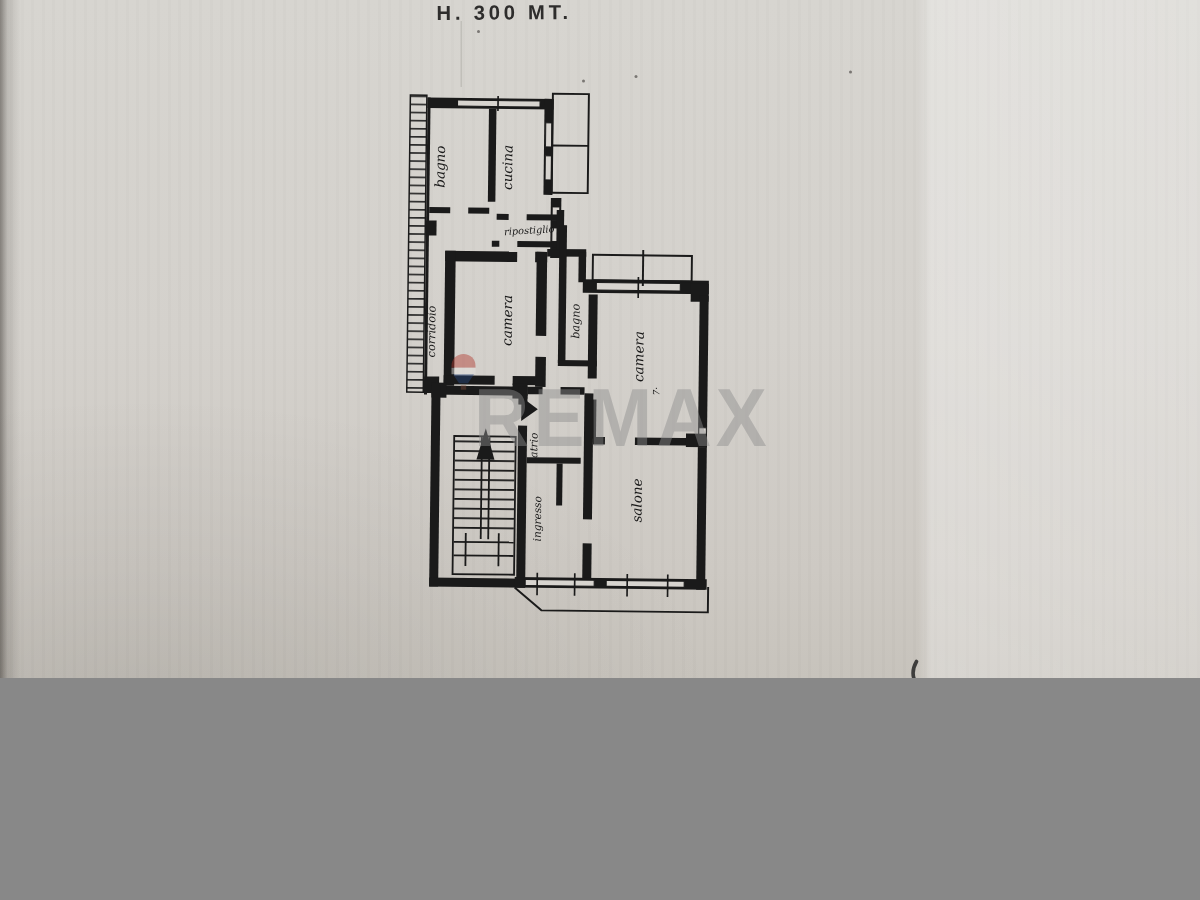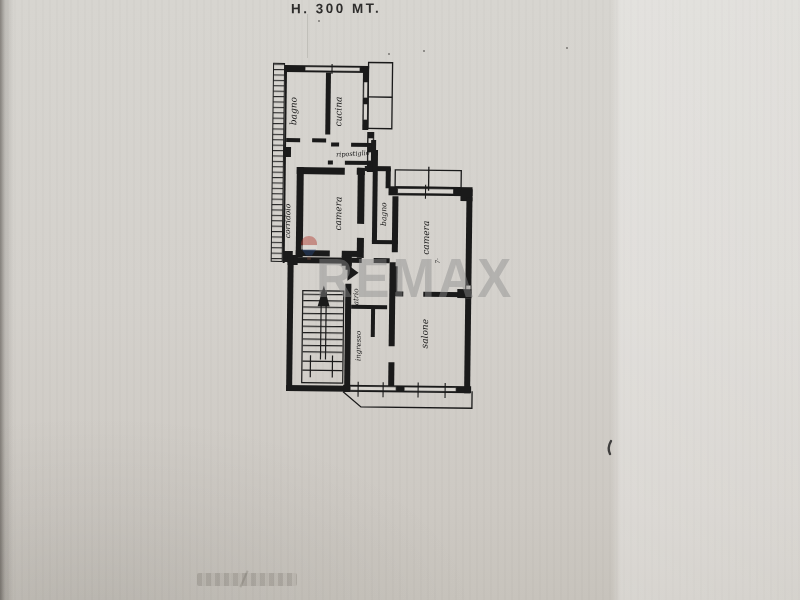--- a/index.html
+++ b/index.html
@@ -1,17 +1,17 @@
 <!DOCTYPE html>
 <html><head>
 <meta charset="utf-8">
 <style>
   html,body{margin:0;padding:0;background:#888;}
   .page{
-    position:relative;width:800px;height:600px;overflow:hidden;
+    position:relative;width:800px;height:452px;overflow:hidden;
     font-family:"Liberation Sans",sans-serif;
     background:
       radial-gradient(620px 320px at 12% 102%, rgba(0,0,0,.07), rgba(0,0,0,0) 62%),
       linear-gradient(90deg, rgba(55,50,45,.50) 0px, rgba(55,50,45,.16) 5px, rgba(0,0,0,0) 14px),
       linear-gradient(90deg, rgba(255,255,255,0) 612px, rgba(255,255,255,.30) 621px, rgba(255,255,255,.26) 800px),
       repeating-linear-gradient(90deg, rgba(0,0,0,.016) 0 2px, rgba(0,0,0,0) 2px 7px),
       linear-gradient(180deg,#d7d5d0 0%,#d4d1cc 50%,#cdc9c3 84%,#c7c3bc 100%);
   }
   .header{
     position:absolute;left:291px;top:1px;

